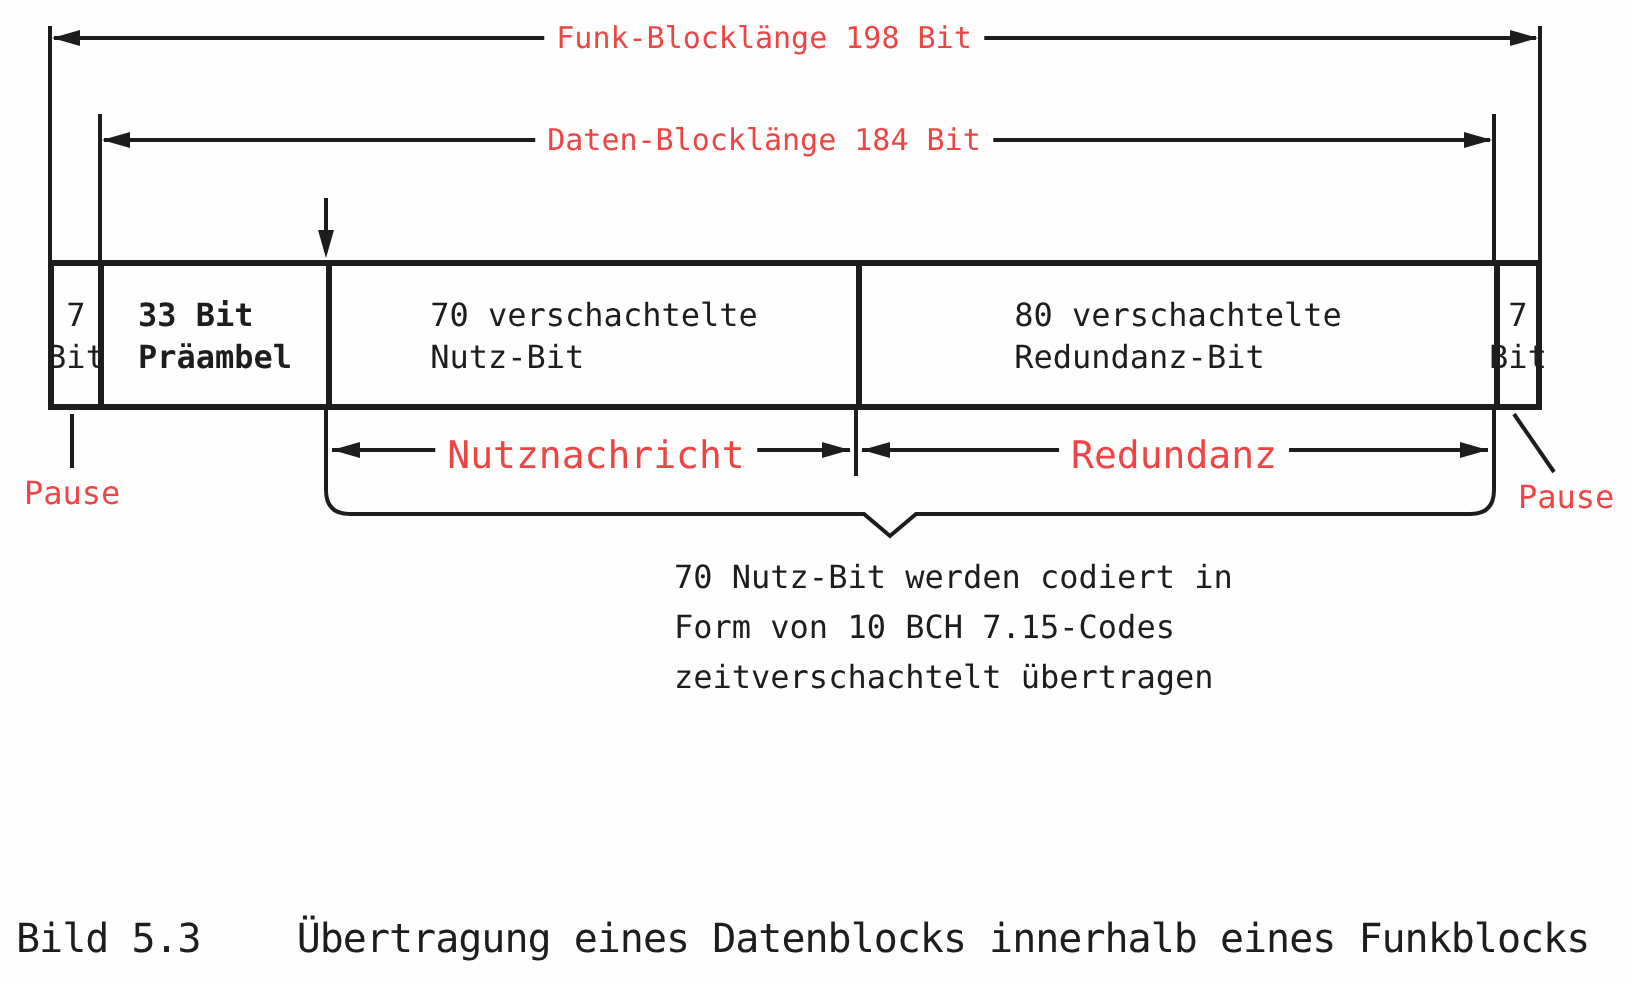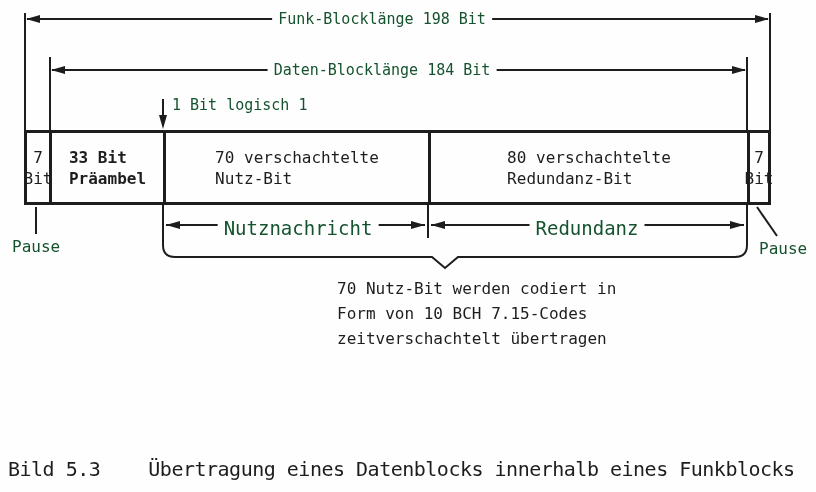--- a/index.html
+++ b/index.html
@@ -3,21 +3,21 @@
 <meta charset="utf-8">
 <style>
   html,body{margin:0;padding:0;background:#e8e8e8;}
   #stage{
     position:relative;width:816px;height:492px;margin:0 auto;
     background:#fefefe;overflow:hidden;
     font-family:"DejaVu Sans Mono", monospace;
     color:#1d1d1d;
   }
   #linework{position:absolute;left:0;top:0;z-index:1;}
-  .lbl{position:absolute;white-space:nowrap;z-index:3;color:#14532d;}
+  .lbl{position:absolute;white-space:nowrap;z-index:3;color:#ef4444;}
   .dim-lbl{font-size:15px;background:#fefefe;padding:0 6px;transform:translateX(-50%);}
   .span-lbl{font-size:19px;background:#fefefe;padding:0 6px;transform:translateX(-50%);}
   .onebit-lbl{font-size:15px;}
   .pause-lbl{font-size:16px;}
   
   #block{
     position:absolute;left:24px;top:130px;width:747px;height:75px;
     border:3px solid #1d1d1d;box-sizing:border-box;
     display:flex;z-index:2;background:transparent;
   }
@@ -80,21 +80,20 @@
 
       <polygon points="431,225 445,221 445,229"></polygon>
       <polygon points="744,225 730,221 730,229"></polygon>
     </g>
   </svg>
 
   <div class="lbl dim-lbl" style="left:382px;top:10px;">Funk-Blocklänge 198 Bit</div>
 
   <div class="lbl dim-lbl" style="left:382px;top:61px;">Daten-Blocklänge 184 Bit</div>
 
-  <div class="lbl onebit-lbl" style="left:172px;top:96px;">1 Bit logisch 1</div>
 
   <div id="block">
     <div class="cell narrow" style="width:22px;">
       <div class="txt">
         <div>7</div>
         <div>Bit</div>
       </div>
     </div>
     <div class="cell" style="width:114px;font-weight:bold;">
       <div class="txt">

